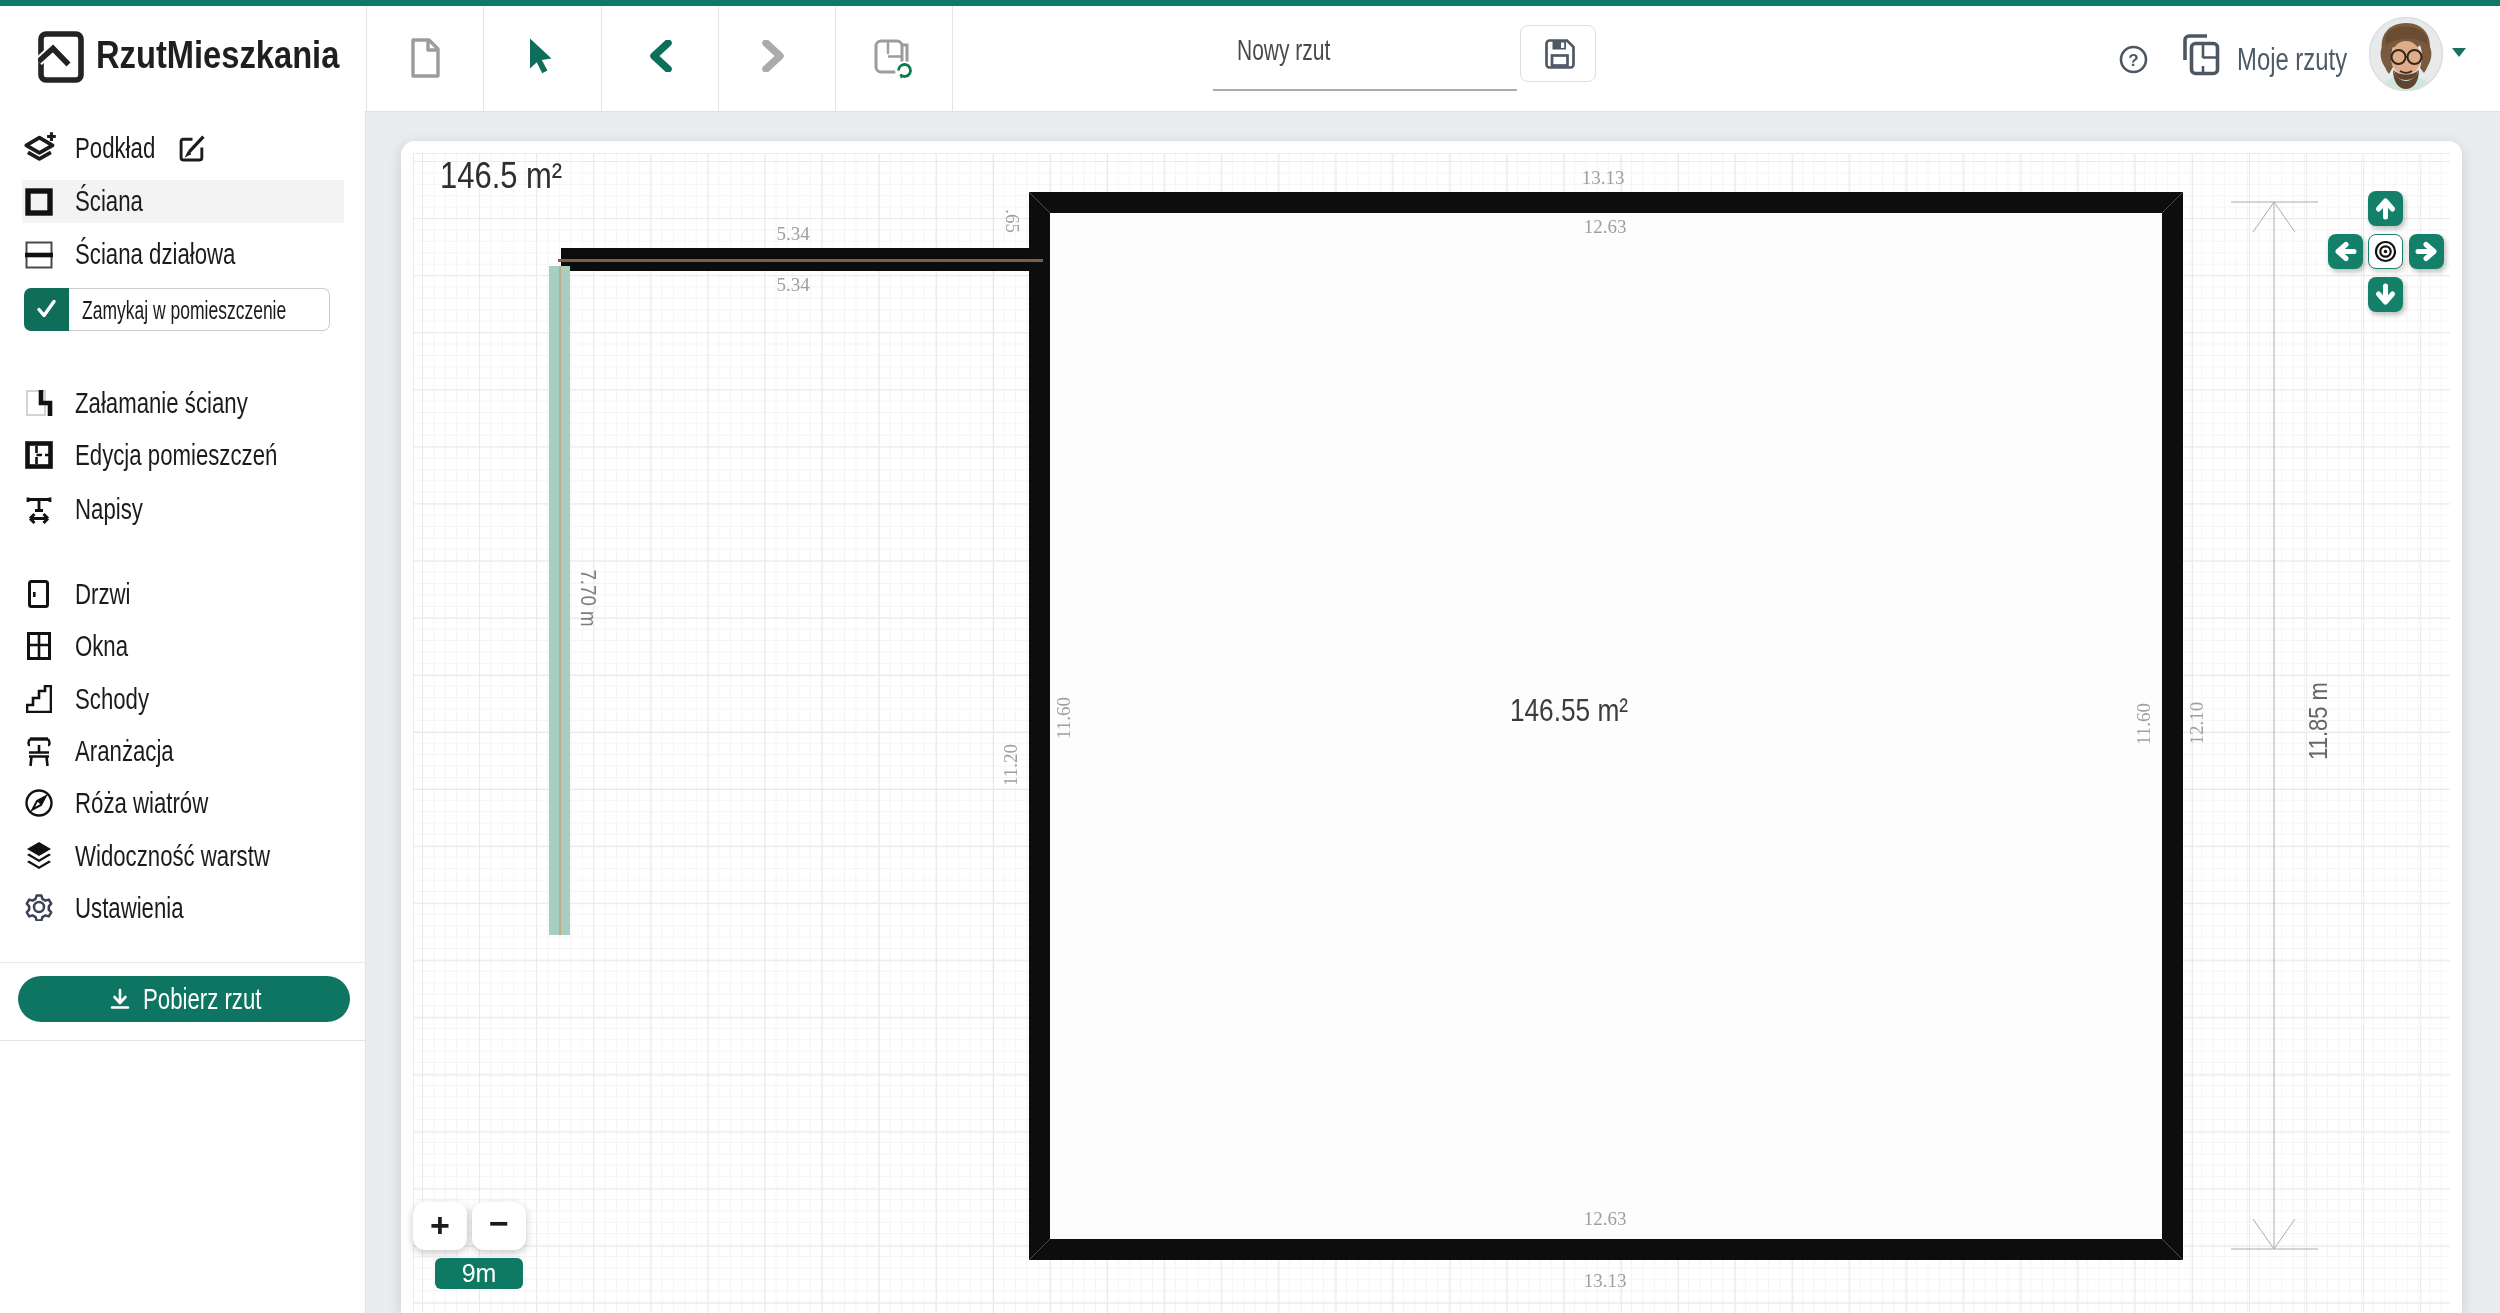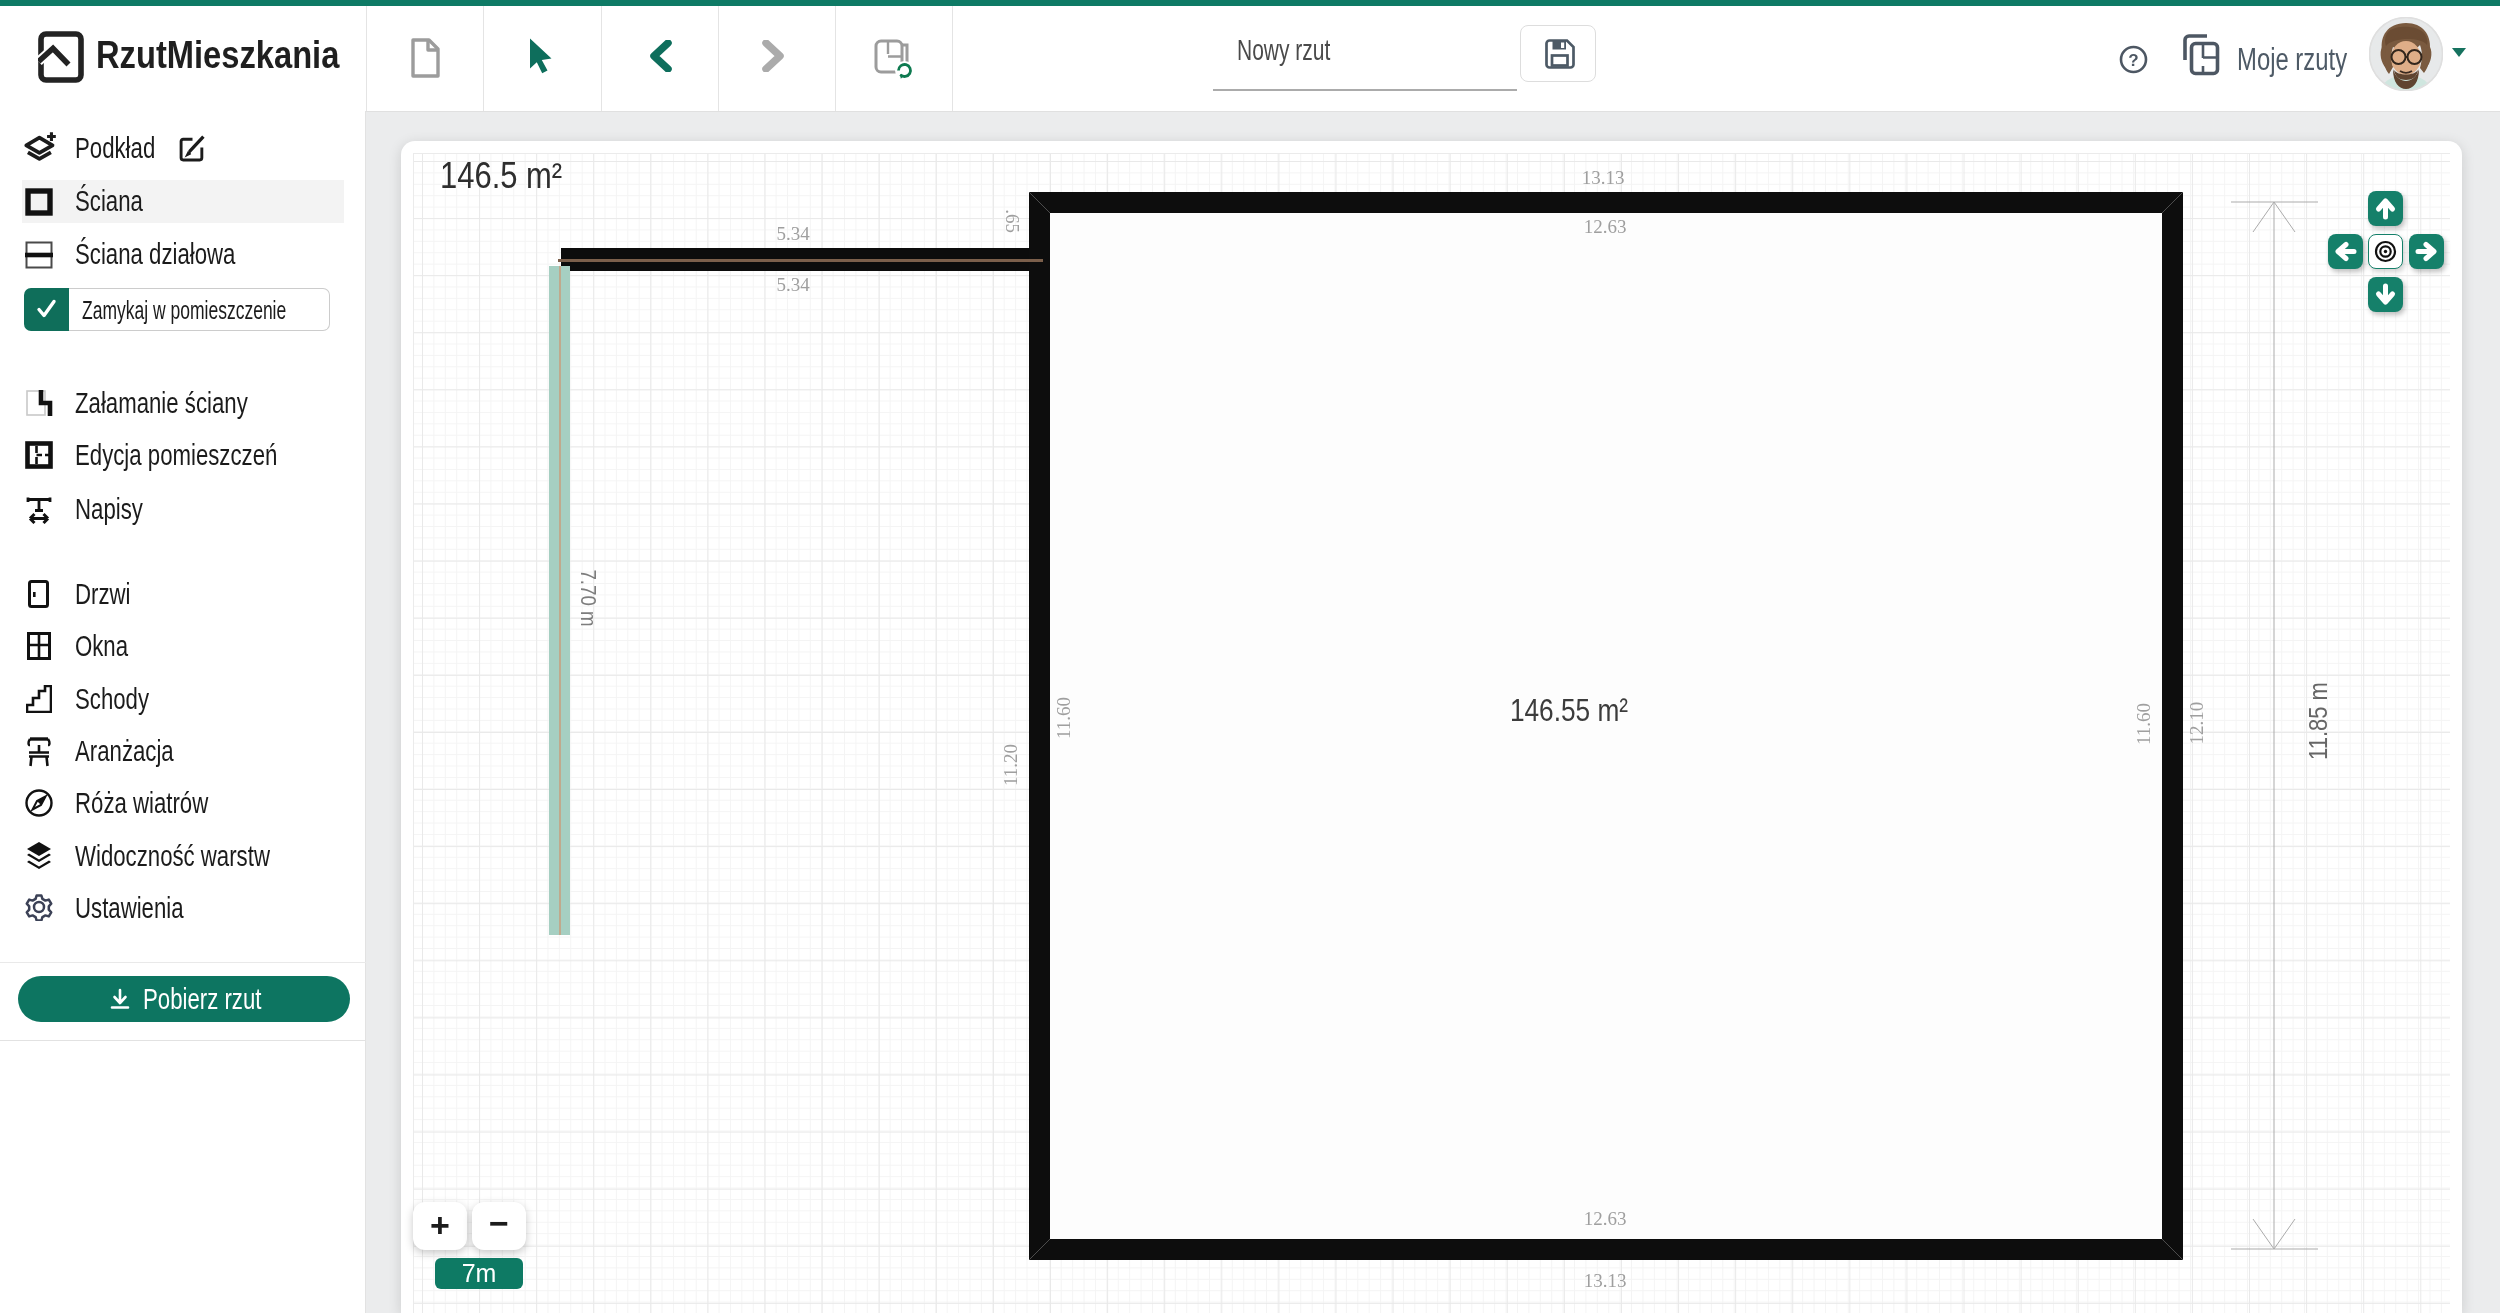--- a/index.html
+++ b/index.html
@@ -111,21 +111,21 @@
 
 <div class="abs" style="left:2368px;top:277px;width:35px;height:35px;background:#15806a;border-radius:8px;box-shadow:2px 3px 5px rgba(0,0,0,0.25);"></div>
 <svg class="abs" style="left:2368px;top:277px;" width="35" height="35" viewBox="0 0 35 35">
     <path d="M17.5 9 V22 M10.5 17 L17.5 25 L24.5 17" fill="none" stroke="#fff" stroke-width="5" stroke-linecap="round" stroke-linejoin="round"></path>
   </svg>
 
 <div class="abs" style="left:413px;top:1202px;width:54px;height:48px;background:#fff;border-radius:12px;box-shadow:0 3px 8px rgba(0,0,0,0.22);font-size:34px;font-weight:bold;color:#1c1c1c;text-align:center;line-height:46px;">+</div>
 
 <div class="abs" style="left:472px;top:1202px;width:54px;height:48px;background:#fff;border-radius:12px;box-shadow:0 3px 8px rgba(0,0,0,0.22);font-size:34px;font-weight:bold;color:#1c1c1c;text-align:center;line-height:42px;">−</div>
 
-<div class="abs" style="left:435px;top:1258px;width:88px;height:31px;background:#0e7a64;border-radius:6px;color:#fff;font-size:25px;text-align:center;line-height:30px;">7m</div>
+<div class="abs" style="left:435px;top:1258px;width:88px;height:31px;background:#0e7a64;border-radius:6px;color:#fff;font-size:25px;text-align:center;line-height:30px;">9m</div>
 
 <div class="abs" id="sidebar" style="left:0;top:111px;width:366px;height:1202px;background:#fff;border-right:1px solid #e2e2e2;box-sizing:border-box;"></div>
 
 <div class="abs" style="left:22px;top:180px;width:322px;height:43px;background:#f3f3f3;"></div>
 
 <svg class="abs" style="left:23px;top:130px;" width="35" height="35" viewBox="0 0 32 32">
   <path d="M15 7 L27 14 L15 21 L3 14 Z" fill="none" stroke="#1c1c1c" stroke-width="3.4" stroke-linejoin="round"></path>
   <path d="M4.5 20.5 L15 26.5 L25.5 20.5" fill="none" stroke="#1c1c1c" stroke-width="3.4" stroke-linejoin="round"></path>
   <path d="M26 2 v8 M22 6 h8" stroke="#1c1c1c" stroke-width="2.8"></path>
 </svg>

